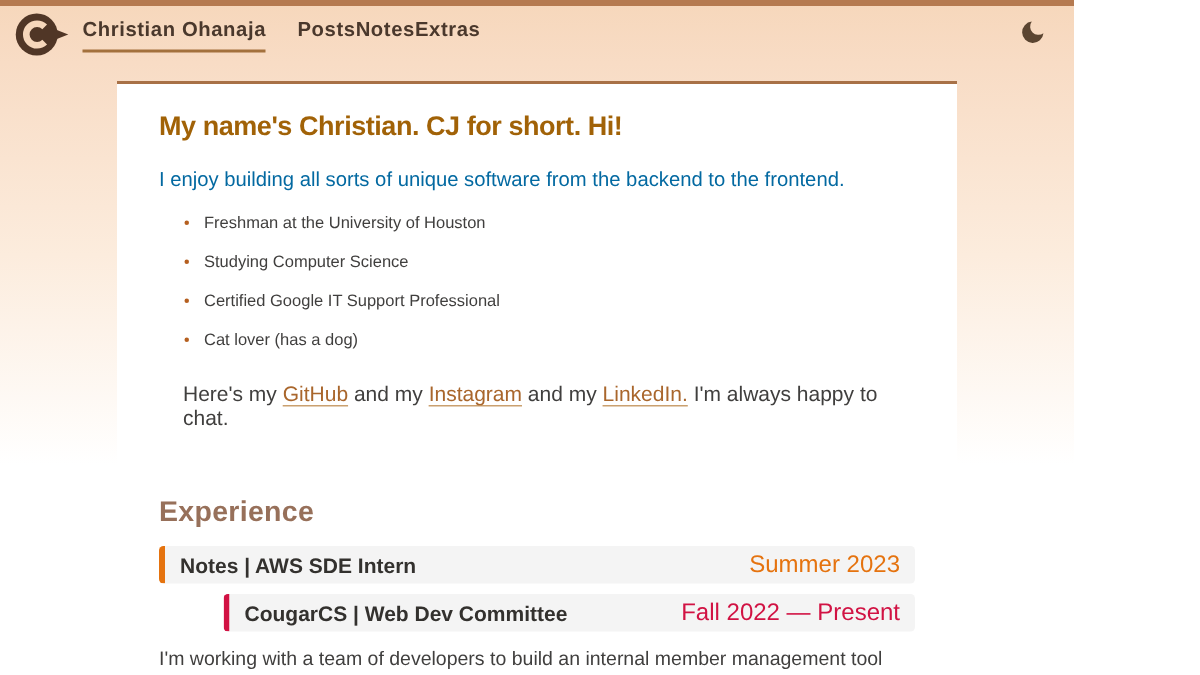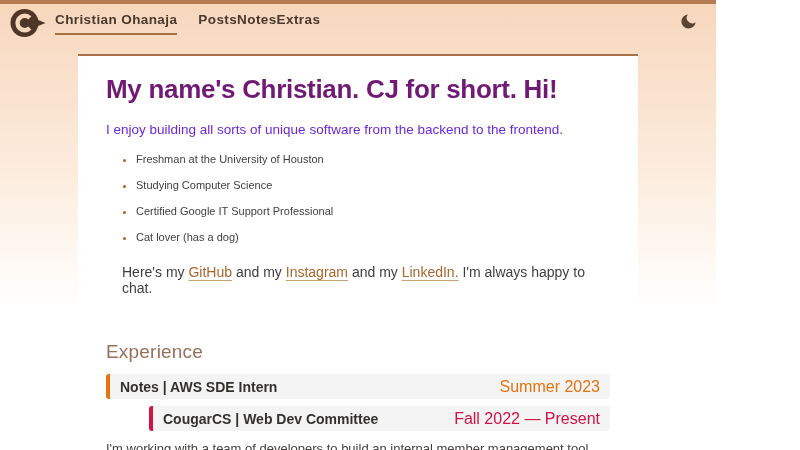--- a/index.html
+++ b/index.html
@@ -33,34 +33,34 @@
     padding: 2px 2px 6px 2px; cursor: pointer; line-height: 0;
   }
   .card {
     width: 560px; min-height: 396px;
     margin: 12px auto 0;
     background: #ffffff;
     border-top: 2px solid #a87147;
     padding: 18px 28px 24px;
   }
   h1 {
-    margin: 0; font-size: 26px; font-weight: bold;
-    letter-spacing: -0.3px; color: #701a75; white-space: nowrap;
+    margin: 0; font-size: 18px; font-weight: bold;
+    letter-spacing: -0.3px; color: #a16207; white-space: nowrap;
   }
-  .intro { margin: 17px 0 0; font-size: 13.5px; color: #6d28d9; }
+  .intro { margin: 17px 0 0; font-size: 13.5px; color: #0369a1; }
   ul.about { margin: 16px 0 0; padding: 0 0 0 30px; list-style: disc; }
   ul.about li { font-size: 11px; color: #403f3e; margin-bottom: 14px; }
   ul.about li::marker { color: #b55f1f; font-size: 11px; }
   .links-line { margin: 21px 16px 0; font-size: 14px; color: #403f3e; }
   .links-line a {
     color: #a9662c; cursor: pointer; text-decoration: underline;
     text-decoration-color: #caa06f; text-underline-offset: 3px;
   }
   h2.xp-heading {
-    margin: 45px 0 0; font-size: 19px; font-weight: normal;
+    margin: 45px 0 0; font-size: 19px; font-weight: bold;
     letter-spacing: 0.2px; color: #97705a;
   }
   .xp-row {
     display: flex; align-items: center; justify-content: space-between;
     height: 25px; padding: 0 10px; margin-top: 11px;
     background: #f4f4f4; border-left: 4px solid var(--accent, #999);
     border-radius: 3px;
   }
   .xp-row + .xp-row { margin-top: 7px; margin-left: 43px; }
   .xp-title { font-size: 14px; font-weight: bold; color: #33312e; }

